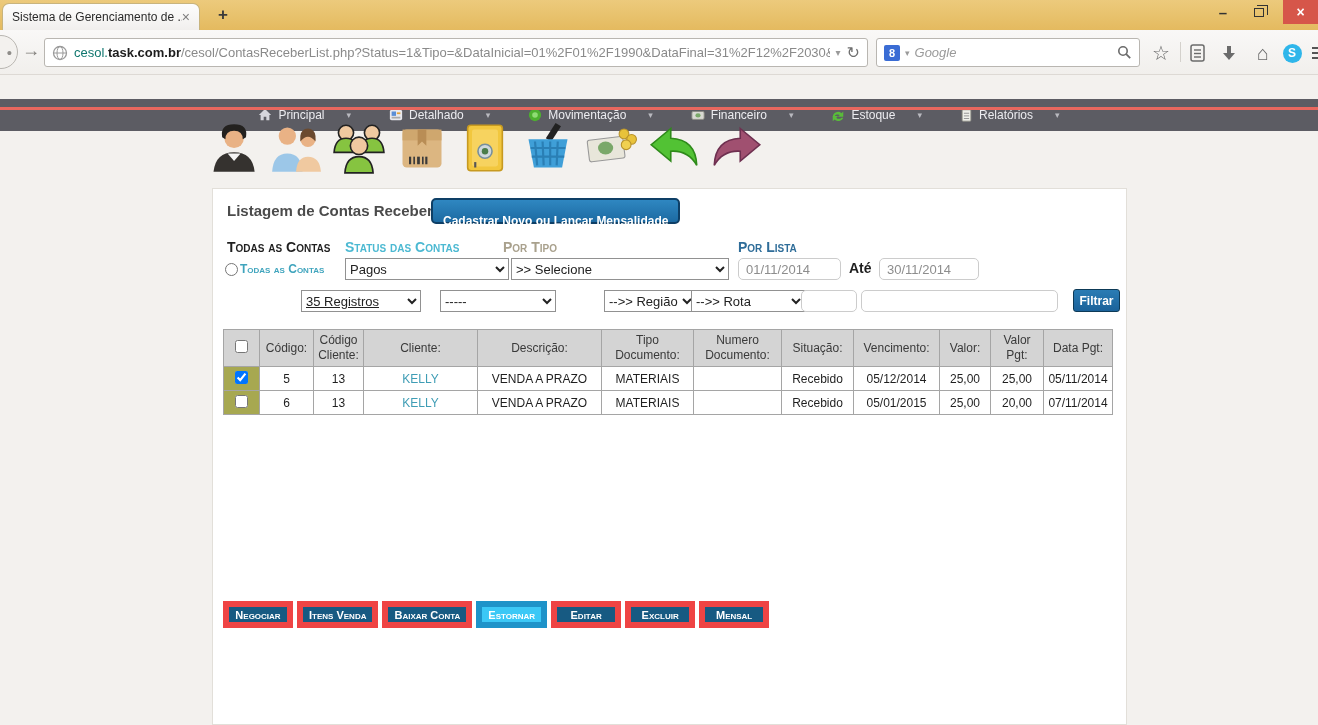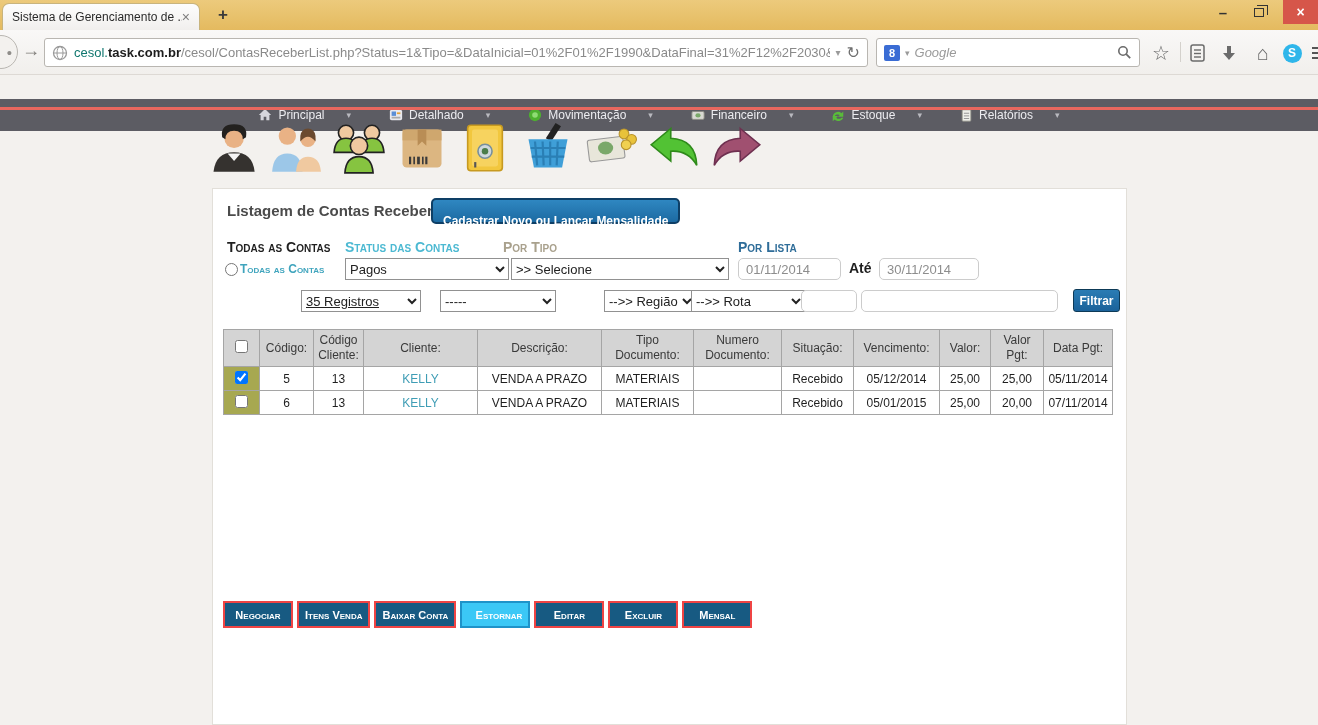--- a/index.html
+++ b/index.html
@@ -111,21 +111,21 @@
     line-height:1.25; padding:1px 2px; }
   td { height:24px; background:#fff; color:#1f1f1f; padding:0 2px; }
   td.cb-cell { background:#a7a851; }
   td.c-link { color:#3f9db5; }
   input[type=checkbox] { width:13px; height:13px; }
 
   
   .actions { position:absolute; left:10px; display:flex; }
   .a1 { top:412px; gap:4px; }
   .a2 { top:453px; gap:14px; }
-  .abtn { height:27px; min-width:70px; padding:0 6px; background:#175a82; border:2px solid #ef4444;
+  .abtn { height:27px; min-width:70px; padding:0 6px; background:#175a82; border:6px solid #ef4444;
     color:#fff; font-variant:small-caps; font-weight:bold; font-size:11px;
     font-family:"Liberation Sans",sans-serif; }
   .abtn.hl { background:#3bc8f6; border-color:#1e93c9;text-align:right; }
 
   
   .panel-footer { position:absolute; left:0; right:0; top:504px; height:33px; border-top:1px solid #ecebe6;
     display:flex; align-items:center; justify-content:flex-end; padding-right:12px;
     color:#2e8b3f; font-weight:bold; font-size:15px; gap:5px; }
   .footer-caps { font-variant:small-caps; }
 </style>

